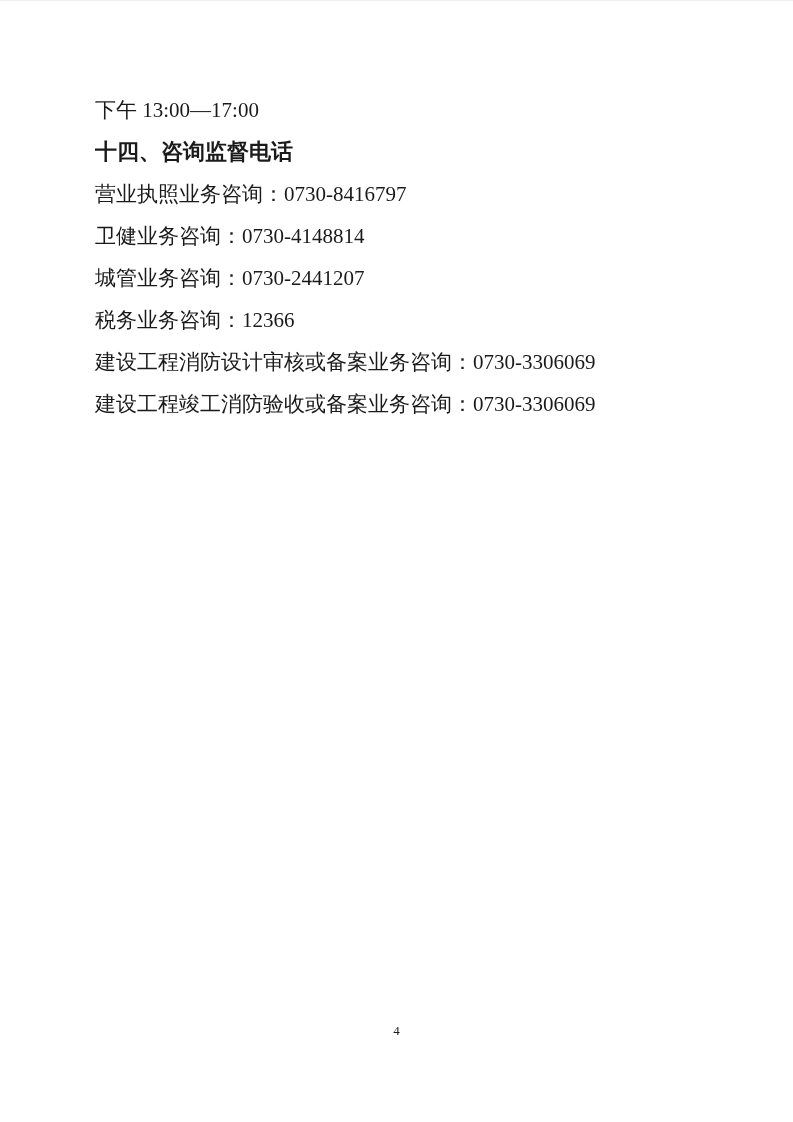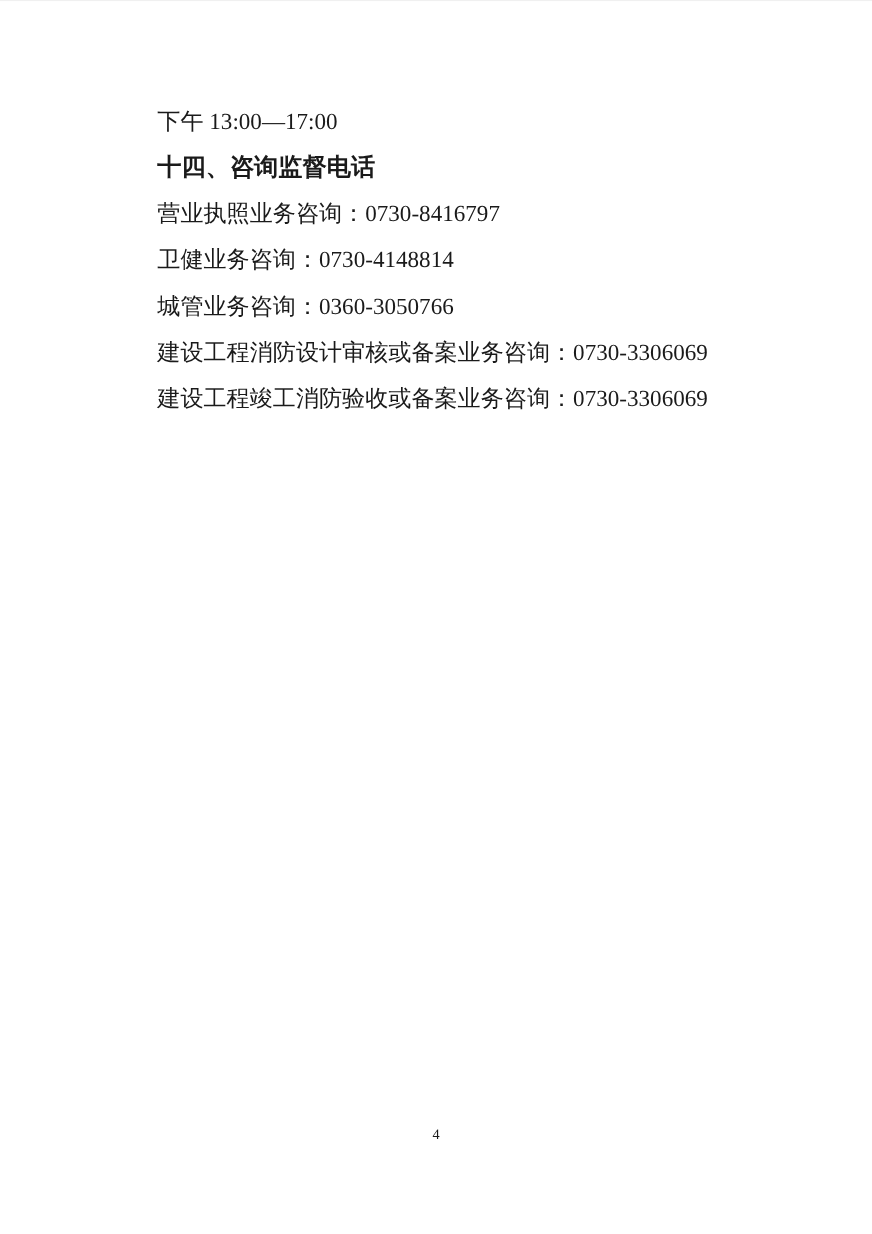--- a/index.html
+++ b/index.html
@@ -15,21 +15,20 @@
     color: #1a1a1a;
     border-top: 1px solid #f0f0f0;
     overflow: hidden;
     font-family: "Liberation Serif", "DejaVu Serif", serif;
   }
   .content {
     position: absolute;
     top: 88px;
     left: 95px;
     right: 88px;
-    margin-left: 48px;
   }
   .line {
     margin: 0;
     height: 42px;
     line-height: 42px;
     font-size: 21px;
     font-weight: normal;
     white-space: pre-wrap;
     color: #1a1a1a;
   }
@@ -52,18 +51,19 @@
 </style>
 </head>
 <body>
 
 <div class="page">
   <div class="content">
     <p class="line body">下午 13:00—17:00</p>
     <h2 class="line heading">十四、咨询监督电话</h2>
     <p class="line body">营业执照业务咨询：0730-8416797</p>
     <p class="line body">卫健业务咨询：0730-4148814</p>
-    <p class="line body">城管业务咨询：0360-3050766</p>
+    <p class="line body">城管业务咨询：0730-2441207</p>
+    <p class="line body">税务业务咨询：12366</p>
     <p class="line body">建设工程消防设计审核或备案业务咨询：0730-3306069</p>
     <p class="line body">建设工程竣工消防验收或备案业务咨询：0730-3306069</p>
   </div>
   <div class="page-number">4</div>
 </div>
 
 </body></html>

